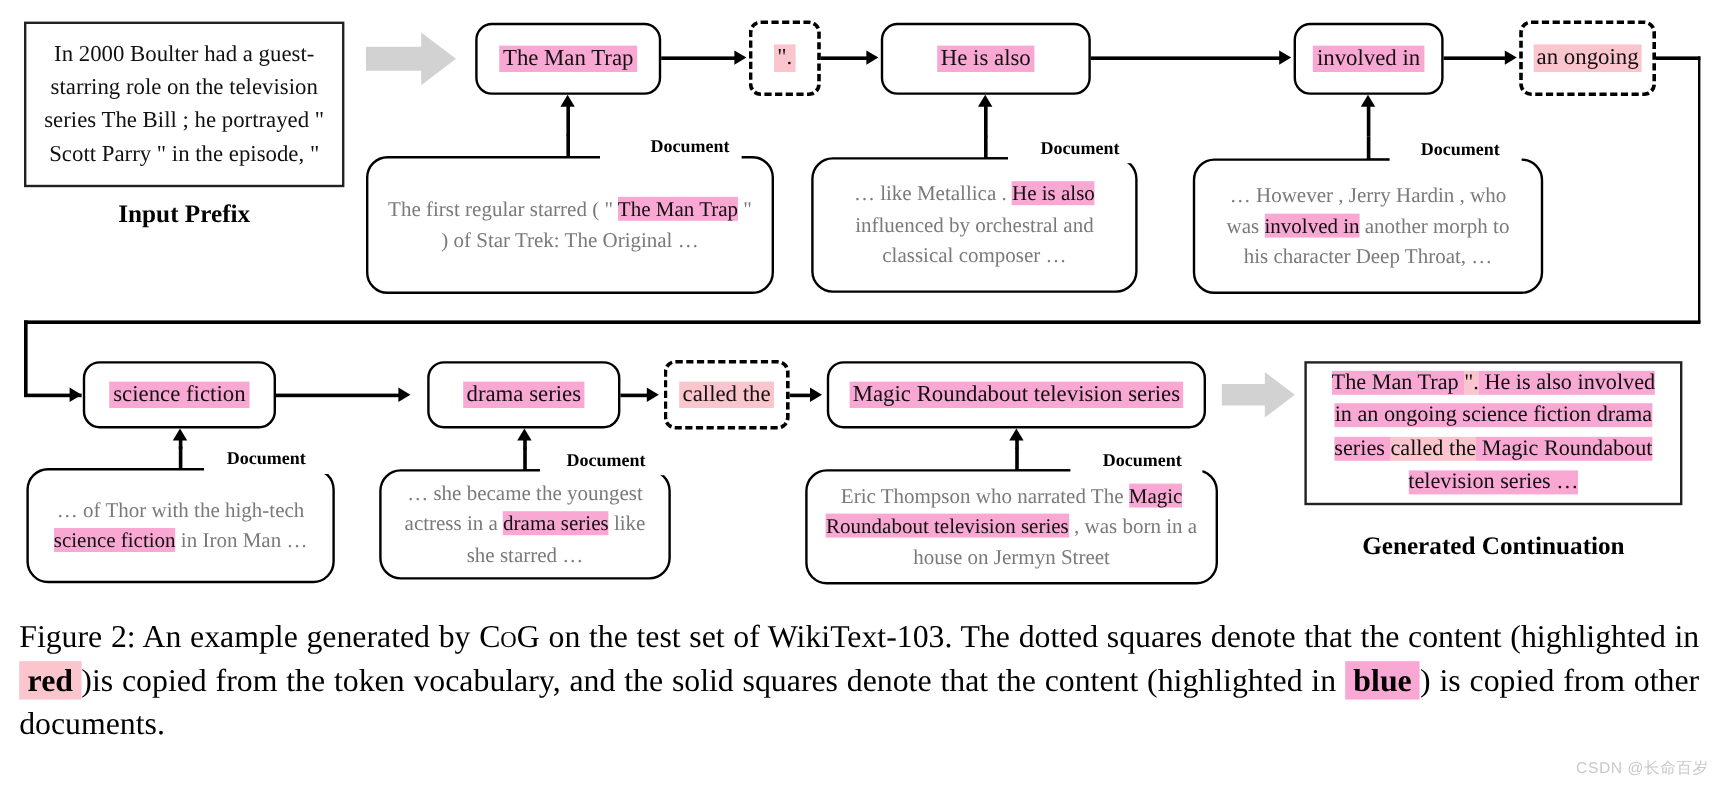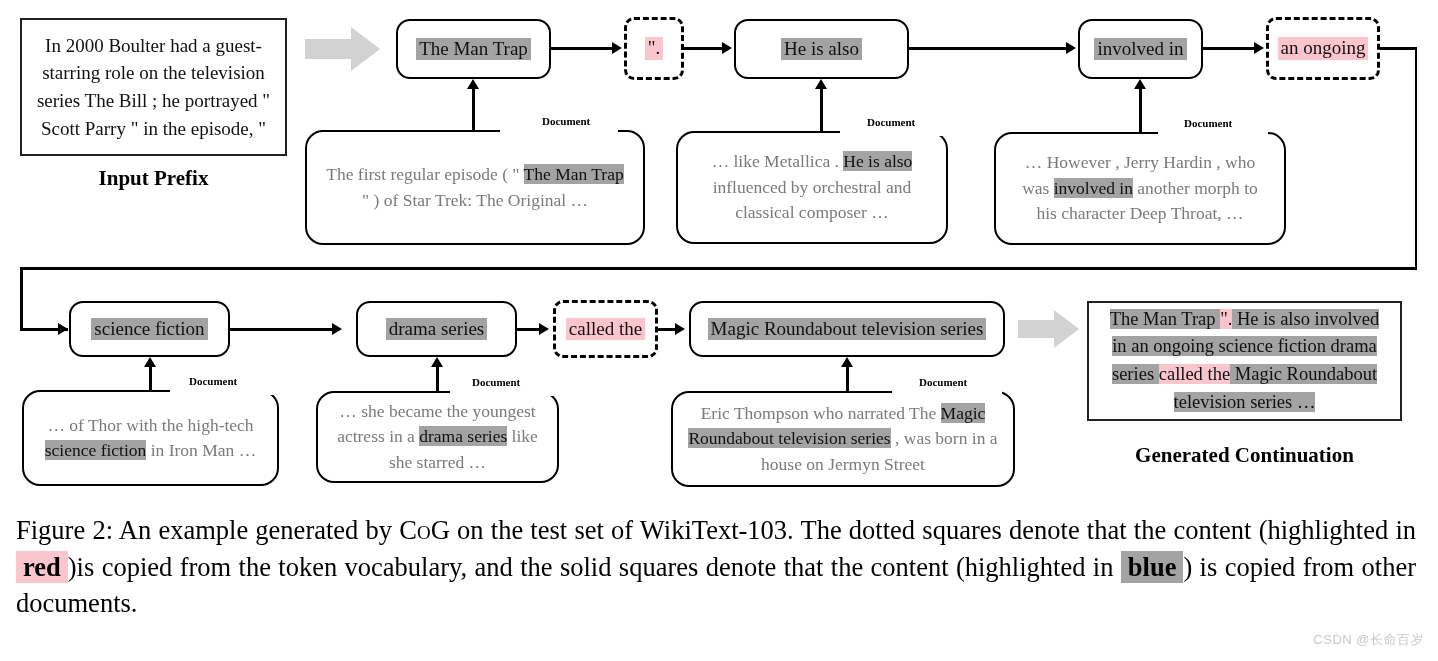--- a/index.html
+++ b/index.html
@@ -18,41 +18,41 @@
     border:2.5px solid #000;
     border-radius:14px;
     background:#fff;
     display:flex;align-items:center;justify-content:center;
     box-sizing:border-box;
     z-index:4;
   }
   .node .txt{font-size:19px;color:#111;white-space:nowrap;line-height:1.1;padding:1px 3px;}
   .node.dashed{border-style:dashed;border-width:3px;border-radius:10px;}
 
-  .hl-blue{background:#a3a3a3;}
+  .hl-blue{background:#f9a8d4;}
   .hl-pink{background:#fbc5cd;}
 
   
   .doc{
     position:absolute;
     border:2.5px solid #000;
     border-radius:18px;
     background:#fff;
     box-sizing:border-box;
     display:flex;align-items:center;justify-content:center;
     z-index:3;
   }
   .doc .doctext{
     font-size:17.5px;color:#7a7a7a;text-align:center;line-height:1.45;
     padding:4px 14px;
   }
   .doc .doctext .hl-blue{color:#111;}
   .doclabel{
     position:absolute;
-    font-size:11px;font-weight:bold;color:#000;
+    font-size:15px;font-weight:bold;color:#000;
     font-family:"Liberation Serif","DejaVu Serif",serif;
     background:#fff;
     padding:0 4px;
     z-index:6;
     white-space:nowrap;
   }
   
   .notch{position:absolute;background:#fff;z-index:5;}
 
   
@@ -147,21 +147,21 @@
 
   <div class="ln lnh" style="left:1355px;top:47px;width:62px;"></div>
   <div class="ln lnv" style="left:1414.5px;top:47px;height:222px;"></div>
   <div class="ln lnh" style="left:20px;top:267px;width:1397px;"></div>
   <div class="ln lnv" style="left:20px;top:267px;height:63px;"></div>
   <div class="ln lnh" style="left:20px;top:328px;width:48px;"></div>
   <div class="arrowhead ah-right" style="left:58px;top:323px;"></div>
 
   <div class="doc" style="left:305px;top:130px;width:340px;height:115px;">
     <div class="doctext">
-      <span>The first regular episode ( " </span><span class="hl-blue">The Man Trap</span><span> " ) of Star Trek: The Original …</span>
+      <span>The first regular starred ( " </span><span class="hl-blue">The Man Trap</span><span> " ) of Star Trek: The Original …</span>
     </div>
   </div>
   <div class="notch" style="left:500px;top:126px;width:118px;height:9px;"></div>
   <div class="doclabel" style="left:538px;top:115px;">Document</div>
   <div class="ln lnv" style="left:472px;top:112px;height:21px;"></div>
   <div class="ln lnh" style="left:472px;top:130px;width:34px;"></div>
   <div class="ln lnv" style="left:472px;top:86px;height:27px;"></div>
   <div class="arrowhead ah-up" style="left:467px;top:79px;"></div>
 
   <div class="doc" style="left:676px;top:131px;width:272px;height:113px;">

